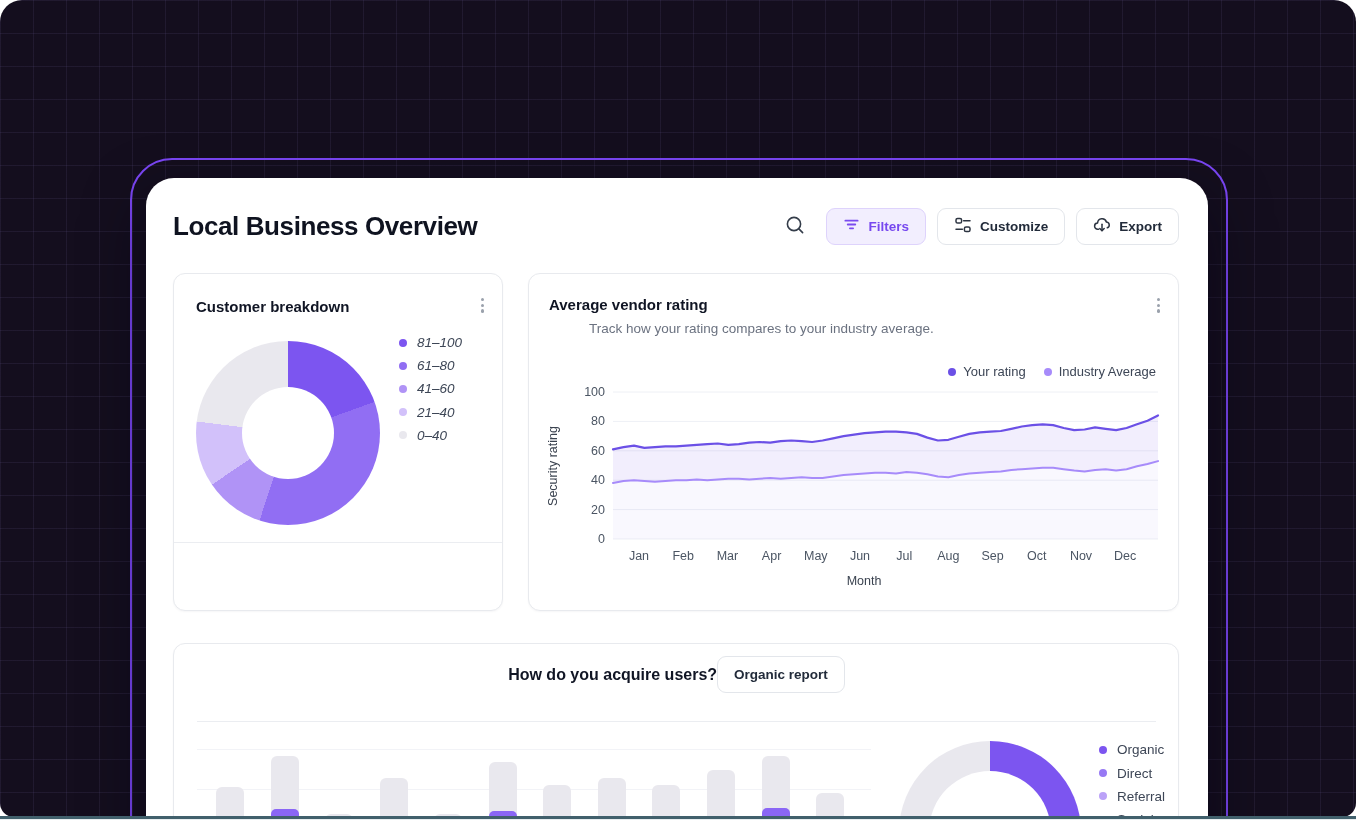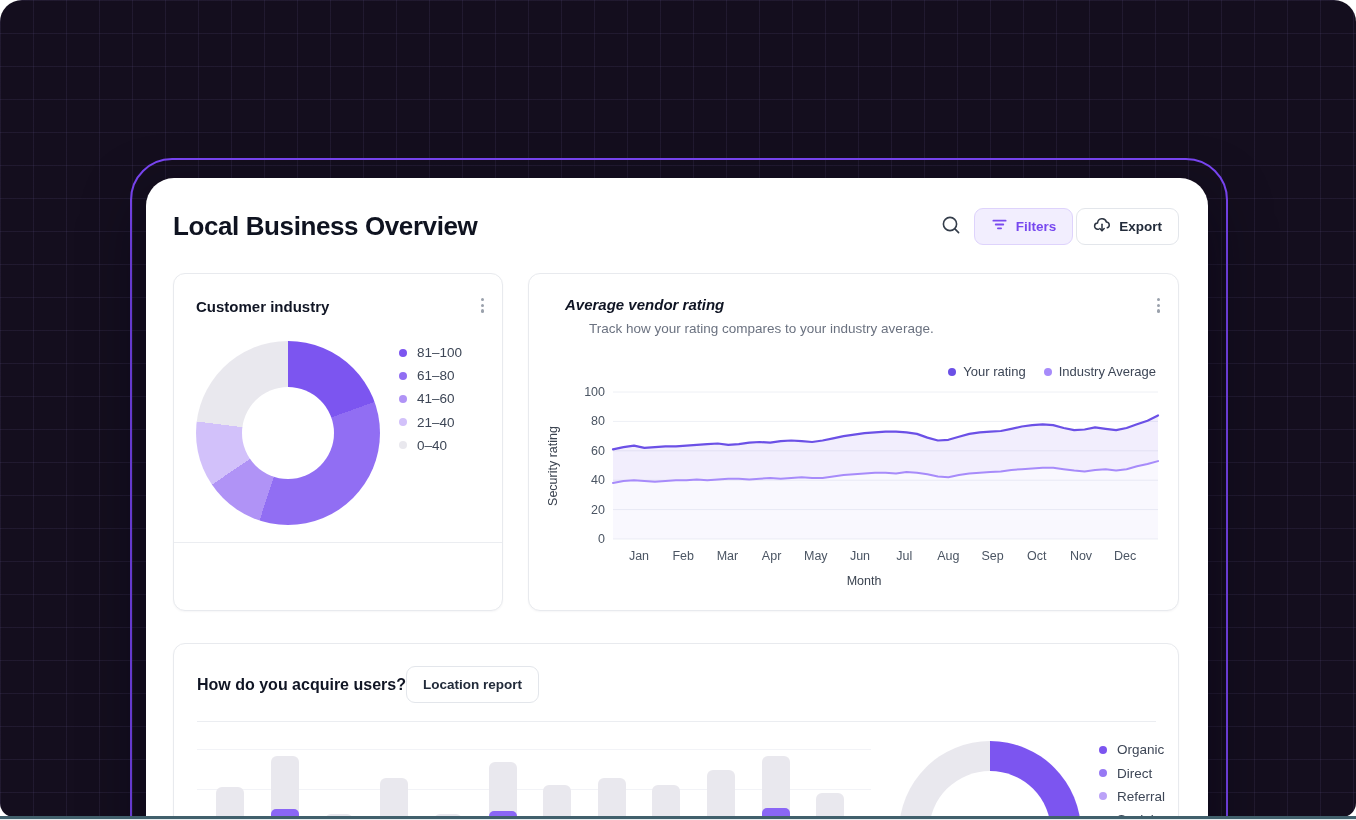--- a/index.html
+++ b/index.html
@@ -32,21 +32,21 @@
   
   .main-card {
     position:absolute; left:146px; top:178px; width:1062px; height:680px;
     background:#ffffff; border-radius:28px; z-index:3;
     box-shadow:0 24px 60px rgba(5,2,20,0.55);
   }
 
   .main-header { position:absolute; left:27px; right:29px; top:28px; height:40px;
     display:flex; align-items:center; justify-content:space-between; }
   .page-title { font-size:26px; font-weight:700; color:#0f1320; letter-spacing:-0.4px; }
-  .actions { display:flex; align-items:center; gap:3px; }
+  .actions { display:flex; align-items:center; gap:11px; }
   .icon-btn { display:flex; align-items:center; justify-content:center; width:28px; height:28px;
     background:transparent; border:none; cursor:pointer; margin-right:6px; }
   .btn {
     display:inline-flex; align-items:center; gap:8px; height:37px; padding:0 16px;
     background:#ffffff; border:1px solid #e3e6eb; border-radius:9px;
     font-family:inherit; font-size:13.5px; font-weight:700; color:#222b3a; cursor:pointer;
   }
   .btn-filters { background:#f2eefe; border-color:#ded3fc; color:#7748ef; }
 
   
@@ -78,32 +78,32 @@
   
   #cb-footer-btn { position:absolute; right:22px; top:288px; }
 
   
   #vr-legend { position:absolute; right:22px; top:90px; display:flex; gap:18px; }
   #vr-legend .legend-item { font-size:13px; gap:7px; }
 
   #vr-chart { position:absolute; left:0; top:107px; }
 
   
-  #acq-header { position:absolute; left:23px; right:22px; top:22px; height:37px;
-    display:flex; align-items:center; justify-content:flex-start; }
+  #acq-header { position:absolute; left:23px; right:22px; top:12px; height:37px;
+    display:flex; align-items:center; justify-content:center; }
   #acq-title { font-size:16px; font-weight:700; color:#101524; }
   #acq-divider { left:23px; right:22px; top:77px; }
   .bar-grid { position:absolute; left:23px; width:674px; height:1px; background:#f2f3f7; }
   #bar-plot { position:absolute; left:0; top:0; width:720px; height:177px; }
   .bar { position:absolute; bottom:0; width:28px; background:#e9e8ee; border-radius:6px 6px 0 0; }
   .bar.hl { background:#8a66f5; border-radius:5px 5px 0 0; }
   #acq-donut { left:725px; top:97px; width:182px; height:182px; }
   #acq-legend { left:925px; top:94px; }
   #acq-legend .legend-item { height:23.4px; }
-  #cb-legend { left:225px; top:67px; }
+  #cb-legend { left:225px; top:57px;font-style:italic; }
   #cb-legend .legend-item { height:23.2px; }
 
   svg text { font-family:"Liberation Sans","DejaVu Sans",sans-serif; }
 </style>
 </head>
 <body>
 
 <div class="screen">
   <div class="dark-bg"></div>
   <div class="frame"></div>
@@ -126,33 +126,44 @@
             <svg width="17" height="17" viewBox="0 0 18 18" fill="none" stroke="#7a4bef" stroke-width="1.9" stroke-linecap="round">
               <line x1="2.5" y1="5" x2="15.5" y2="5"></line>
               <line x1="5" y1="9" x2="13" y2="9"></line>
               <line x1="7.3" y1="13" x2="10.7" y2="13"></line>
             </svg>
           </span>
           <span>Filters</span>
         </button>
         <button class="btn">
           <span>
+            <svg width="18" height="18" viewBox="0 0 18 18" fill="none" stroke="#2c3441" stroke-width="1.5" stroke-linecap="round">
+              <rect x="2" y="2.4" width="5.6" height="4.6" rx="1.6"></rect>
+              <line x1="9.6" y1="4.7" x2="16" y2="4.7"></line>
+              <rect x="10.4" y="11" width="5.6" height="4.6" rx="1.6"></rect>
+              <line x1="2" y1="13.3" x2="8.4" y2="13.3"></line>
+            </svg>
+          </span>
+          <span>Customize</span>
+        </button>
+        <button class="btn">
+          <span>
             <svg width="18" height="18" viewBox="0 0 18 18" fill="none" stroke="#2c3441" stroke-width="1.5" stroke-linecap="round" stroke-linejoin="round">
               <path d="M5.6 13.2 H4.8 a3.1 3.1 0 0 1 -.2-6.2 a4.5 4.5 0 0 1 8.8-1 a3 3 0 0 1 .9 5.8"></path>
               <line x1="9" y1="8.2" x2="9" y2="14.6"></line>
               <polyline points="6.8,12.5 9,14.8 11.2,12.5"></polyline>
             </svg>
           </span>
           <span>Export</span>
         </button>
       </div>
     </div>
 
     <div class="sub-card" id="card-cb">
-      <div class="card-title" style="position:absolute;left:22px;top:24px;">Customer industry</div>
+      <div class="card-title" style="position:absolute;left:22px;top:24px;">Customer breakdown</div>
       <button class="kebab" style="right:14px;top:20px;">
         <i></i>
           <i></i>
           <i></i>
       </button>
       <div class="donut" id="cb-donut" style="left: 22px; top: 67px; width: 184px; height: 184px; background: conic-gradient(rgb(124, 85, 240) 0%, rgb(124, 85, 240) 19.5%, rgb(145, 110, 243) 19.5%, rgb(145, 110, 243) 55%, rgb(176, 147, 246) 55%, rgb(176, 147, 246) 65.5%, rgb(210, 193, 250) 65.5%, rgb(210, 193, 250) 77%, rgb(233, 232, 238) 77%, rgb(233, 232, 238) 100%);">
           <div class="hole" style="width: 92px; height: 92px;"></div>
         </div>
       <div class="legend-col" id="cb-legend">
           <div class="legend-item">
@@ -173,21 +184,21 @@
           </div>
           <div class="legend-item">
             <span class="legend-dot" style="background: rgb(233, 232, 238);"></span>
             <span>0–40</span>
           </div>
         </div>
       <div class="divider" style="left:0;right:0;top:268px;"></div>
     </div>
 
     <div class="sub-card" id="card-vr">
-      <div class="card-title" style="position:absolute;left:36px;top:22px;font-style:italic;">Average vendor rating</div>
+      <div class="card-title" style="position:absolute;left:20px;top:22px;">Average vendor rating</div>
       <div class="card-sub" style="position:absolute;left:20px;top:47px;margin-left:40px;">Track how your rating compares to your industry average.</div>
       <button class="kebab" style="right:14px;top:20px;">
         <i></i>
           <i></i>
           <i></i>
       </button>
       <div id="vr-legend">
           <div class="legend-item">
             <span class="legend-dot" style="background: rgb(107, 80, 230);"></span>
             <span>Your rating</span>
@@ -228,21 +239,21 @@
           <text x="596.2" y="179" text-anchor="middle" font-size="12.5" fill="#4b5563">Dec</text>
           <text x="335" y="204" text-anchor="middle" font-size="12.5" fill="#3b4350">Month</text>
           <text x="28" y="85" text-anchor="middle" font-size="12.5" fill="#3b4350" transform="rotate(-90 28 85)">Security rating</text>
         </svg>
     </div>
 
     <div class="sub-card" id="card-acq">
       <div id="acq-header">
         <div id="acq-title">How do you acquire users?</div>
         <button class="btn">
-          <span>Location report</span>
+          <span>Organic report</span>
         </button>
       </div>
       <div class="divider" id="acq-divider"></div>
       <div class="bar-grid" style="top:105px;"></div>
       <div class="bar-grid" style="top:145px;"></div>
       <div id="bar-plot">
           <div class="bar" style="left: 42px; height: 34px; background: rgb(233, 232, 238);"></div>
           <div class="bar" style="left: 96.5px; height: 65px; background: rgb(233, 232, 238);"></div>
           <div class="bar hl" style="left: 96.5px; height: 12px; background: rgb(138, 102, 245);"></div>
           <div class="bar" style="left: 151.1px; height: 7px; background: rgb(233, 232, 238);"></div>

